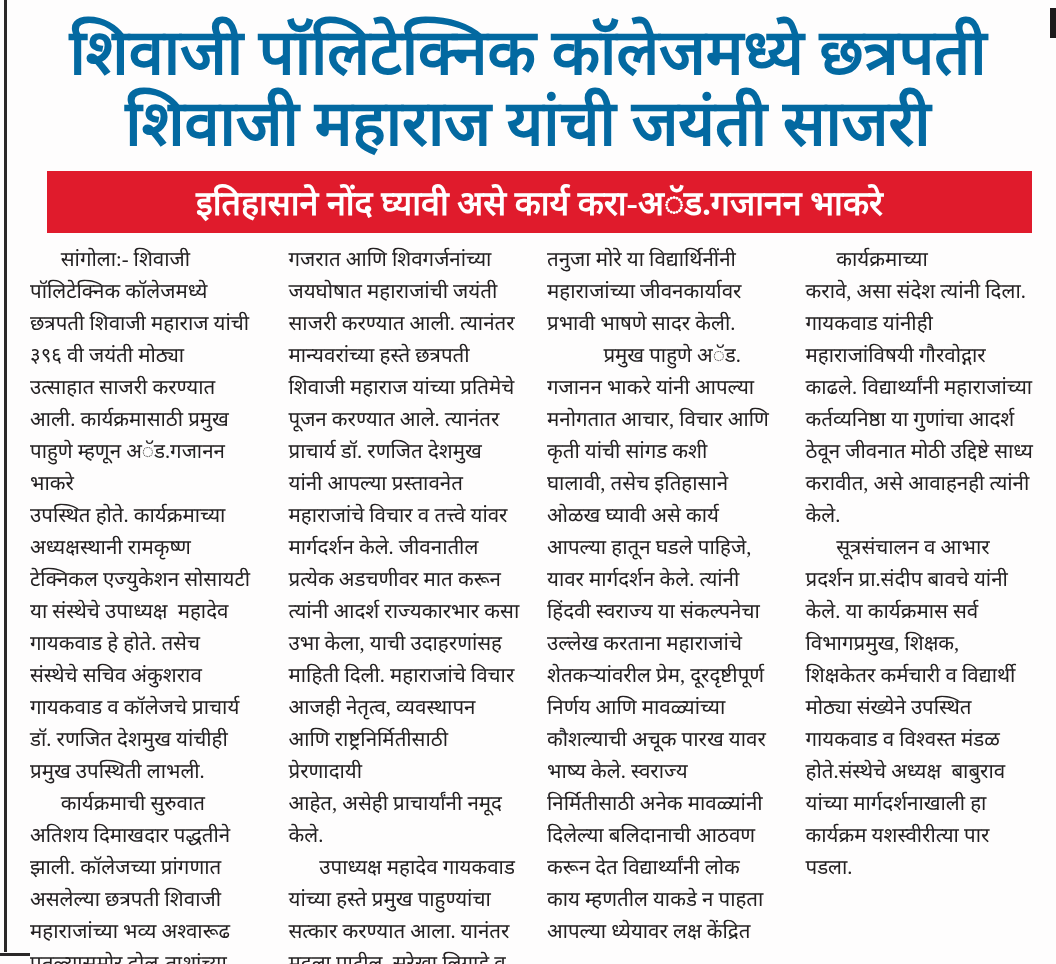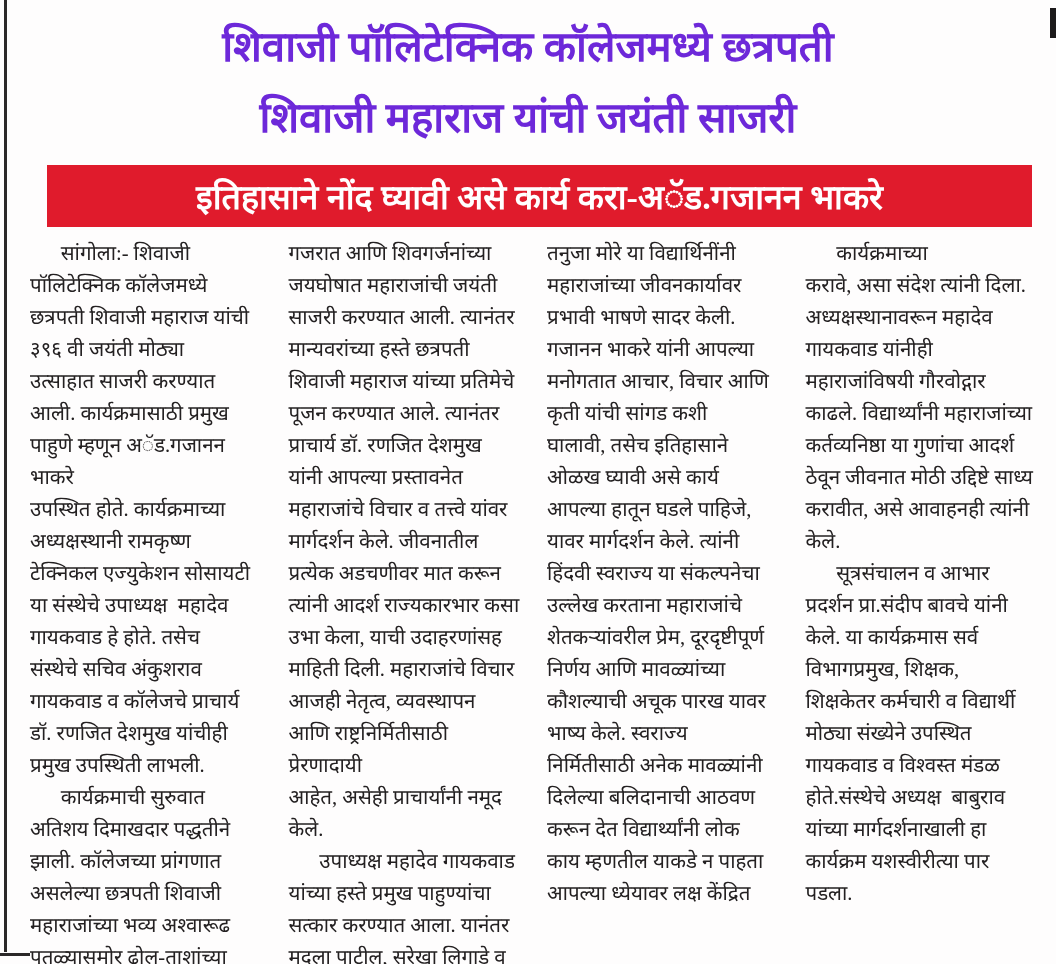--- a/index.html
+++ b/index.html
@@ -15,26 +15,26 @@
     position:absolute;left:4px;top:0;width:3px;height:952px;
     background:#2b2829;
   }
   .bottom-left-tick{
     position:absolute;left:0;top:953px;width:30px;height:3px;background:#2b2829;
   }
   .top-right-mark{
     position:absolute;right:0;top:8px;width:6px;height:30px;background:#1c1a1b;
   }
   .headline{
-    padding-top:12px;
+    padding-top:18px;
     text-align:center;
-    font-size:42px;
+    font-size:63px;
     line-height:71px;
     font-weight:700;
-    color:#6d28d9;
+    color:#0369a1;
     letter-spacing:0px;
   }
   .banner{
     margin:11px 24px 0 47px;
     height:62px;
     background:#e01b2c;
     color:#ffffff;
     display:flex;align-items:center;justify-content:center;
     font-size:34px;font-weight:700;
     text-align:center;
@@ -116,20 +116,21 @@
         <div class="line">केले.</div>
         <div class="line">      उपाध्यक्ष महादेव गायकवाड</div>
         <div class="line">यांच्या हस्ते प्रमुख पाहुण्यांचा</div>
         <div class="line">सत्कार करण्यात आला. यानंतर</div>
         <div class="line">मृदुला पाटील, सुरेखा लिगाडे व</div>
       </div>
     <div class="column">
         <div class="line">तनुजा मोरे या विद्यार्थिनींनी</div>
         <div class="line">महाराजांच्या जीवनकार्यावर</div>
         <div class="line">प्रभावी भाषणे सादर केली.</div>
+        <div class="line">           प्रमुख पाहुणे अॅड.</div>
         <div class="line">गजानन भाकरे यांनी आपल्या</div>
         <div class="line">मनोगतात आचार, विचार आणि</div>
         <div class="line">कृती यांची सांगड कशी</div>
         <div class="line">घालावी, तसेच इतिहासाने</div>
         <div class="line">ओळख घ्यावी असे कार्य</div>
         <div class="line">आपल्या हातून घडले पाहिजे,</div>
         <div class="line">यावर मार्गदर्शन केले. त्यांनी</div>
         <div class="line">हिंदवी स्वराज्य या संकल्पनेचा</div>
         <div class="line">उल्लेख करताना महाराजांचे</div>
         <div class="line">शेतकऱ्यांवरील प्रेम, दूरदृष्टीपूर्ण</div>
@@ -138,21 +139,20 @@
         <div class="line">भाष्य केले. स्वराज्य</div>
         <div class="line">निर्मितीसाठी अनेक मावळ्यांनी</div>
         <div class="line">दिलेल्या बलिदानाची आठवण</div>
         <div class="line">करून देत विद्यार्थ्यांनी लोक</div>
         <div class="line">काय म्हणतील याकडे न पाहता</div>
         <div class="line">आपल्या ध्येयावर लक्ष केंद्रित</div>
       </div>
     <div class="column">
         <div class="line">      कार्यक्रमाच्या</div>
         <div class="line">करावे, असा संदेश त्यांनी दिला.</div>
-        <div class="line">अध्यक्षस्थानावरून महादेव</div>
         <div class="line">गायकवाड यांनीही</div>
         <div class="line">महाराजांविषयी गौरवोद्गार</div>
         <div class="line">काढले. विद्यार्थ्यांनी महाराजांच्या</div>
         <div class="line">कर्तव्यनिष्ठा या गुणांचा आदर्श</div>
         <div class="line">ठेवून जीवनात मोठी उद्दिष्टे साध्य</div>
         <div class="line">करावीत, असे आवाहनही त्यांनी</div>
         <div class="line">केले.</div>
         <div class="line">      सूत्रसंचालन व आभार</div>
         <div class="line">प्रदर्शन प्रा.संदीप बावचे यांनी</div>
         <div class="line">केले. या कार्यक्रमास सर्व</div>

